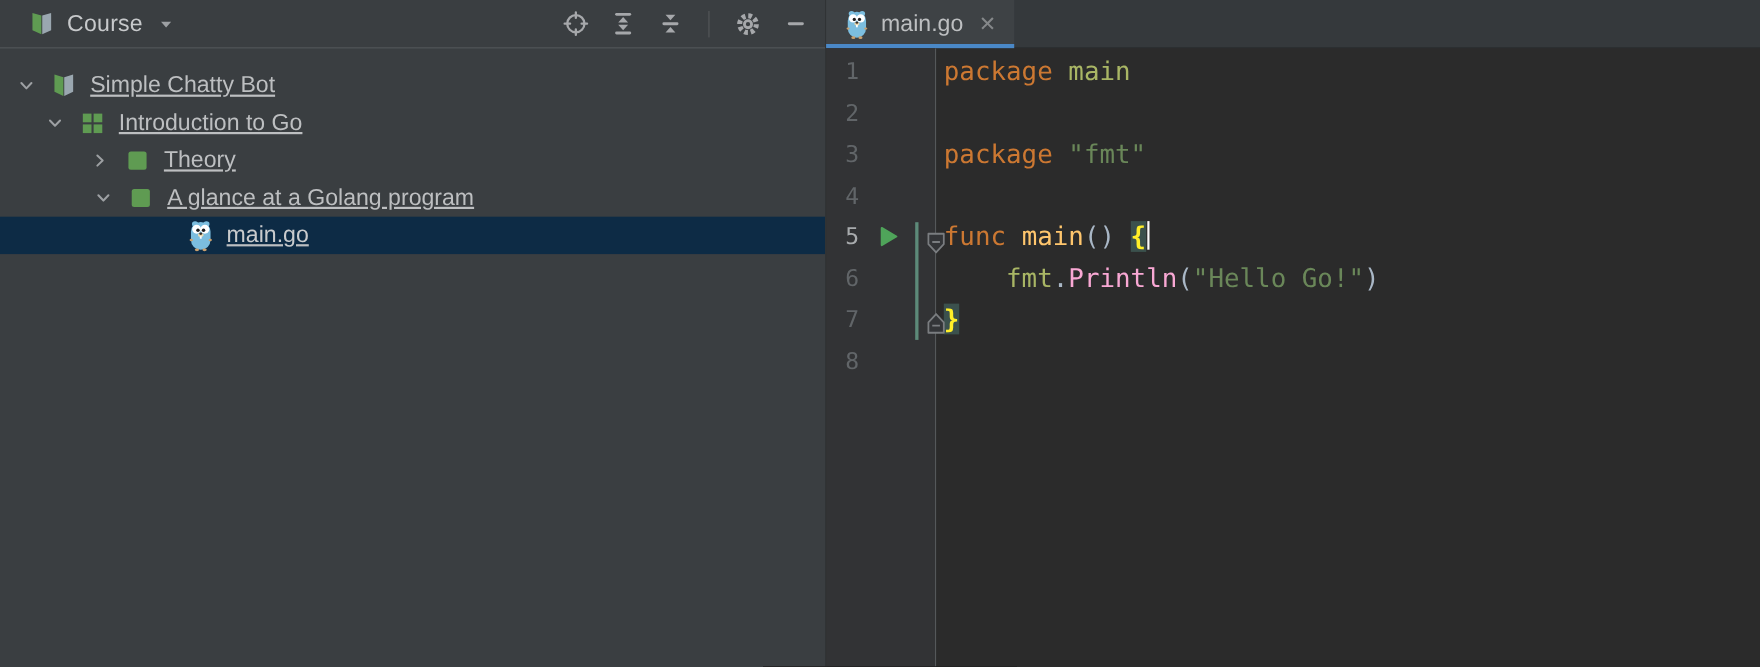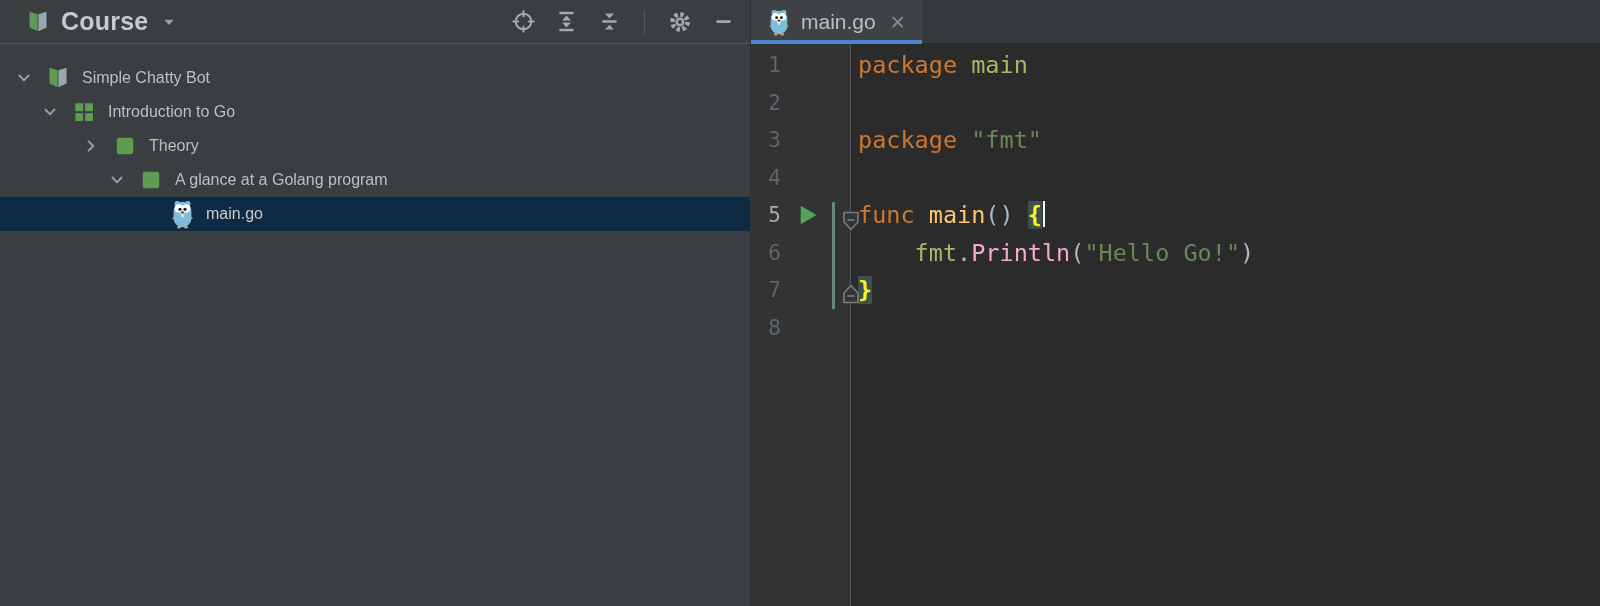--- a/index.html
+++ b/index.html
@@ -4,28 +4,28 @@
 <style>
   html,body{margin:0;padding:0;background:#1e1e1e;}
   .app{position:relative;width:1600px;height:606px;overflow:hidden;background:#2B2B2B;
        font-family:"Liberation Sans","DejaVu Sans",sans-serif;-webkit-font-smoothing:antialiased;}
 
   
   .left{position:absolute;left:0;top:0;width:750px;height:606px;background:#3A3E41;}
   .toolbar{height:44px;box-sizing:border-box;display:flex;align-items:center;
            padding:0 12px 0 26px;border-bottom:1px solid #53575A;}
   .tw-ico{width:24px;height:24px;display:inline-flex;margin-right:11px;}
-  .tw-title{font-size:25px;font-weight:700;color:#C7C9CB;letter-spacing:.2px;}
+  .tw-title{font-size:21px;font-weight:400;color:#C7C9CB;letter-spacing:.2px;}
   .dd-btn{background:none;border:0;padding:0;margin-left:10px;display:inline-flex;cursor:pointer;}
   .tb-spacer{flex:1;}
   .tb-actions{display:flex;align-items:center;gap:14px;}
   .tb-btn{background:none;border:0;padding:2px;display:inline-flex;cursor:pointer;}
   .tb-sep{width:1px;height:24px;background:#55585B;margin:0 6px;}
 
-  .tree{padding-top:17px;font-size:16px;color:#BDBFC1;}
+  .tree{padding-top:17px;font-size:21px;color:#BDBFC1;text-decoration:underline;}
   .row{height:34px;display:flex;align-items:center;cursor:default;}
   .row.sel{background:#0D2B45;color:#C9CBCD;}
   .chev{width:20px;height:20px;margin-right:11px;display:inline-flex;flex:none;}
   .ticon{width:26px;height:30px;margin-right:11px;display:inline-flex;align-items:center;justify-content:center;flex:none;}
   .tlabel{white-space:nowrap;}
 
   
   .vdiv{position:absolute;left:750px;top:0;width:1px;height:606px;background:#303335;}
 
   
@@ -202,21 +202,21 @@
             </svg>
           </span>
         <span class="ticon">
           <svg width="22" height="22">
               <use href="#sym-square"></use>
             </svg>
           </span>
         <span class="tlabel">Theory</span>
       </div>
 
-      <div class="row" style="padding-left:107px">
+      <div class="row" style="padding-left:84px">
         <span class="chev">
           <svg width="20" height="20">
               <use href="#sym-chev-down"></use>
             </svg>
           </span>
         <span class="ticon">
           <svg width="22" height="22">
               <use href="#sym-square"></use>
             </svg>
           </span>

